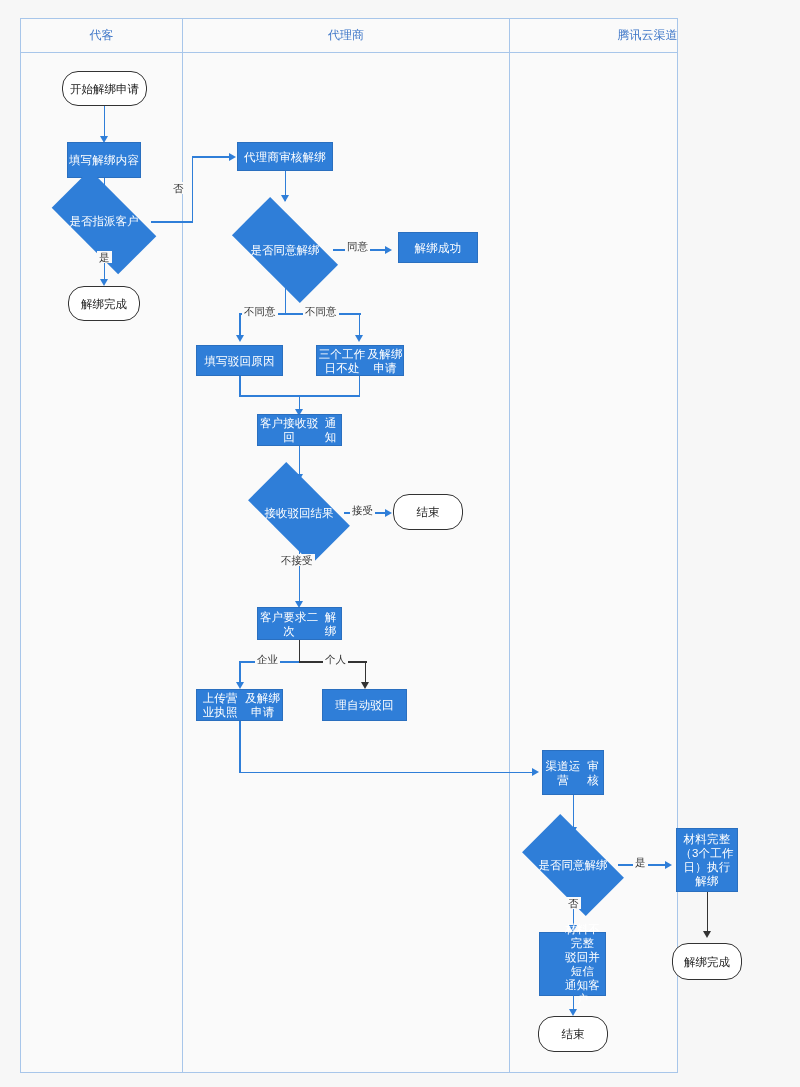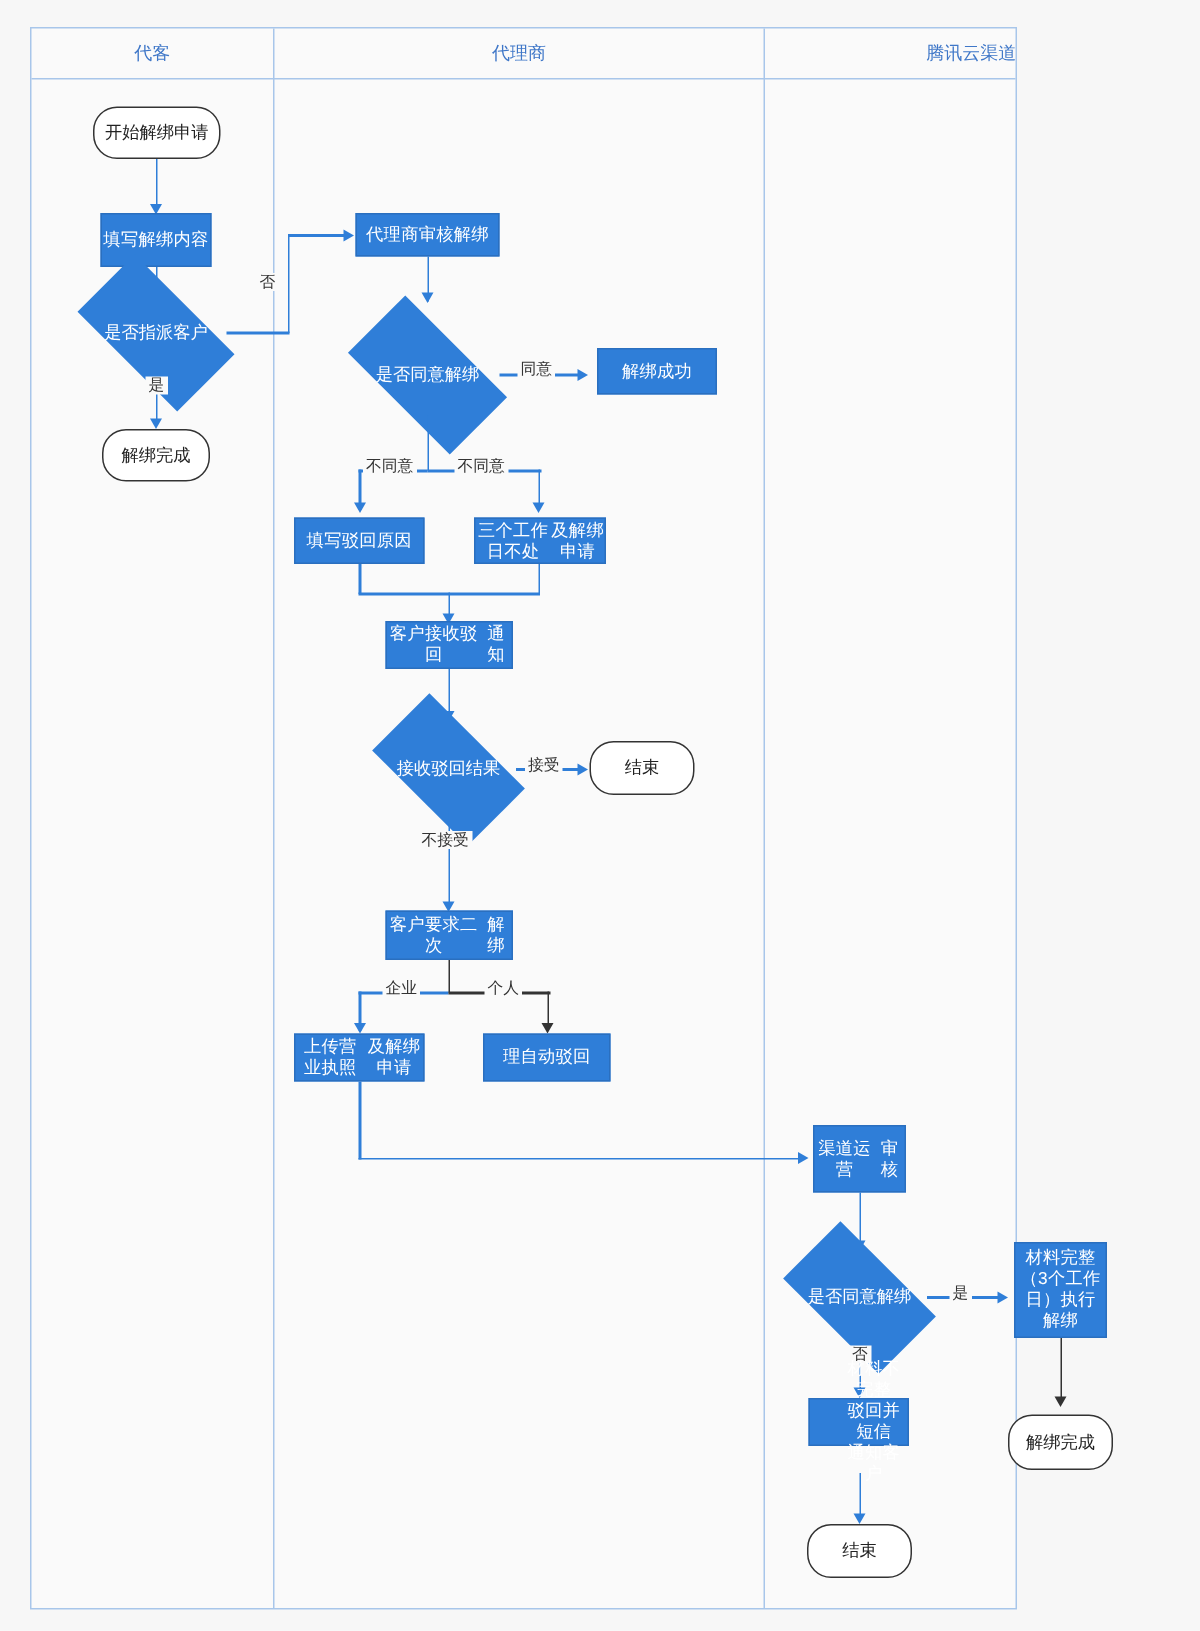--- a/index.html
+++ b/index.html
@@ -151,21 +151,21 @@
 
   <div class="node proc" style="left:67px;top:142px;width:74px;height:36px;">
     <span>填写解绑内</span>
       <br>
     <span>容</span>
   </div>
 
   <div class="ln v" style="left:103.5px;top:178px;height:20px;"></div>
   <div class="arw down" style="left:100px;top:192px;"></div>
 
-  <div class="node dia" style="left:57px;top:195px;width:94px;height:54px;">
+  <div class="node dia" style="left:57px;top:195px;width:94px;height:54px;font-family:Liberation Mono, monospace;">
     <div class="dia-bg"></div>
     <span class="dia-txt">是否指派客户</span>
   </div>
 
   <div class="ln v" style="left:103.5px;top:249px;height:34px;"></div>
   <div class="arw down" style="left:100px;top:279px;"></div>
   <div class="elabel" style="left:97px;top:251px;">是</div>
 
   <div class="node term" style="left:68px;top:286px;width:72px;height:35px;">解绑完成</div>
 
@@ -298,21 +298,21 @@
 
   <div class="ln v dark" style="left:706.5px;top:892px;height:44px;"></div>
   <div class="arw down dark" style="left:703px;top:931px;"></div>
 
   <div class="node term" style="left:672px;top:943px;width:70px;height:37px;">解绑完成</div>
 
   <div class="ln v" style="left:572.5px;top:892px;height:37px;"></div>
   <div class="arw down" style="left:569px;top:925px;"></div>
   <div class="elabel" style="left:566px;top:897px;">否</div>
 
-  <div class="node proc" style="left:539px;top:932px;width:67px;height:32px;padding-left:20px;">
+  <div class="node proc" style="left:539px;top:932px;width:67px;height:64px;padding-left:20px;">
     <div style="display:block;">
       <span>材料不完整</span><br>
       <span>驳回并短信</span><br>
       <span>通知客户</span>
     </div>
   </div>
 
   <div class="ln v" style="left:572.5px;top:982px;height:32px;"></div>
   <div class="arw down" style="left:569px;top:1009px;"></div>
 

